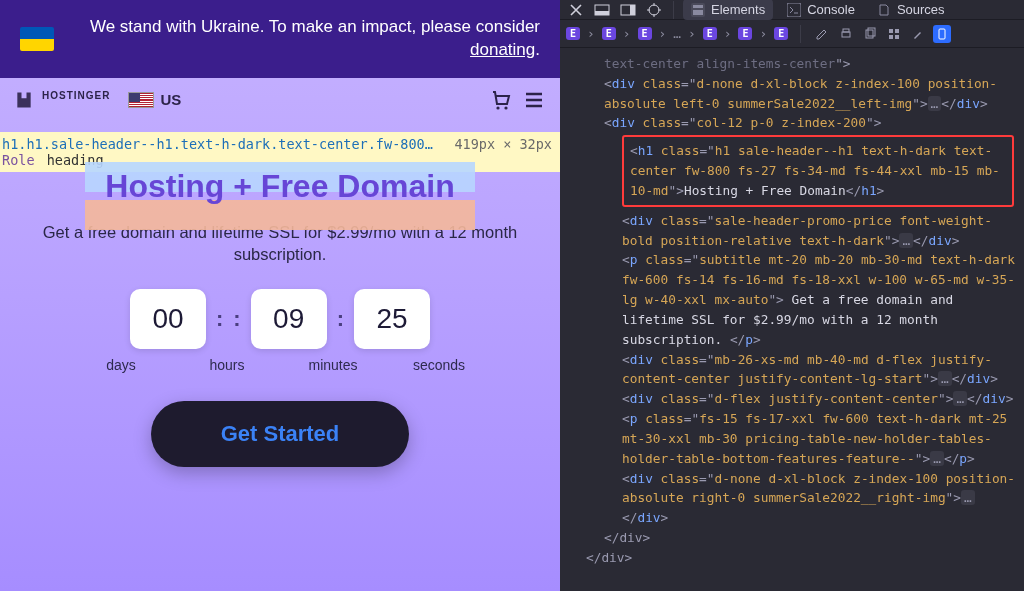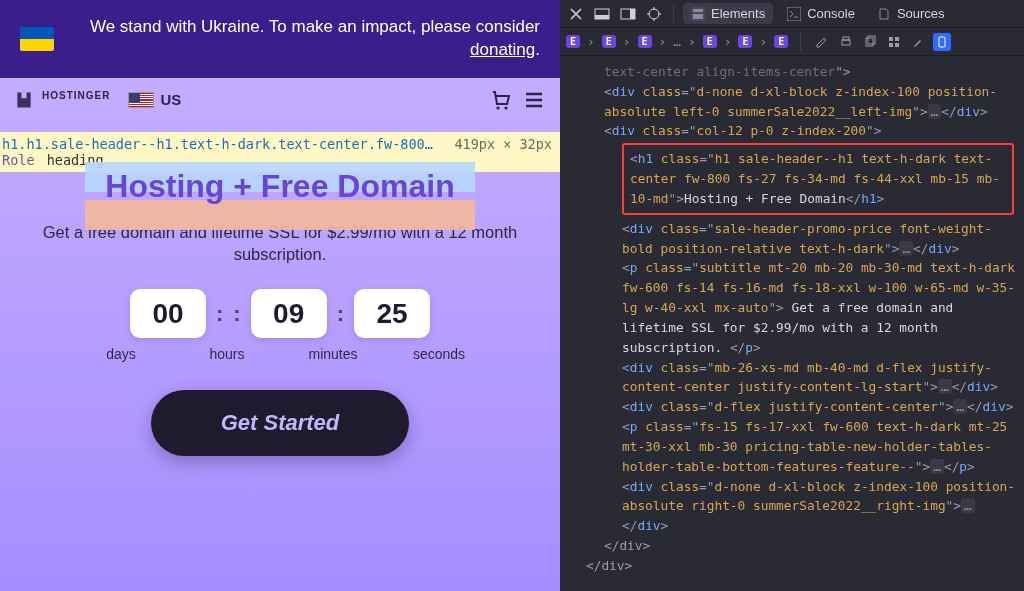--- a/index.html
+++ b/index.html
@@ -63,35 +63,35 @@
   }
 
   .price { margin-top:18px; font-weight:900; color:#181533; }
   .price .cur { font-size:30px; vertical-align: top; position:relative; top:10px; font-weight:800;}
   .price .amt { font-size:78px; letter-spacing:-2px; }
   .price .per { font-size:24px; font-weight:700; }
 
   .sub { margin: 16px auto 0; max-width: 480px; font-size:16.5px; font-weight:500; color:#2a2747; line-height:1.35;}
 
   .timer { margin-top:24px; display:flex; justify-content:center; align-items:center; gap:10px; }
-  .tbox { background:#fff; border-radius:10px; width:76px; height:49px; display:flex; align-items:center; justify-content:center; font-size:28px; font-weight:700; color:#1d1a36; box-shadow:0 2px 6px rgba(0,0,0,.12);}
+  .tbox { background:#fff; border-radius:10px; width:76px; height:60px; display:flex; align-items:center; justify-content:center; font-size:28px; font-weight:400; color:#1d1a36; box-shadow:0 2px 6px rgba(0,0,0,.12);}
   .tcolon { font-size:22px; font-weight:800; color:#4a3e80; }
   .tlabels { margin-top:8px; display:flex; justify-content:center; gap:10px; }
   .tlab { width:76px; text-align:center; font-size:14px; color:#2e2a4e; }
   .tlab + .tspace { width:10px; }
 
-  .cta { margin:28px auto 0; background:#1e1b2e; color:#c4b5fd; font-size:22px; font-weight:800; border:none; border-radius:999px; padding:20px 70px; box-shadow:0 6px 18px rgba(0,0,0,.25); cursor:pointer;font-style:italic;}
+  .cta { margin:28px auto 0; background:#1e1b2e; color:#3b82f6; font-size:22px; font-weight:800; border:none; border-radius:999px; padding:20px 70px; box-shadow:0 6px 18px rgba(0,0,0,.25); cursor:pointer;}
 
   
   .devtools {
     flex:1; height:591px; background:#2a2a34; color:#cfcfdb;
     font-family: Menlo, Consolas, monospace; font-size:12.8px;
     display:flex; flex-direction:column; overflow:hidden;
   }
-  .dt-top { display:flex; align-items:center; gap:6px; padding:4px 6px; height:28px; background:#2a2a34; border-bottom:1px solid #1c1c24;}
+  .dt-top { display:flex; align-items:center; gap:6px; padding:4px 6px; height:20px; background:#2a2a34; border-bottom:1px solid #1c1c24;}
   .dt-top .ico { width:20px; height:20px; display:flex; align-items:center; justify-content:center; color:#bdbdd0; border-radius:3px;}
   .dt-top .sep { width:1px; height:18px; background:#3c3c48; margin:0 3px;}
   .dt-tab { display:flex; align-items:center; gap:6px; padding:3px 8px; color:#d5d5e2; border-radius:4px; font-family: Arial; font-size:13px;}
   .dt-tab.active { background:#3b3b4a; }
   .dt-tab .chip { width:14px; height:14px; }
 
   .dt-second { display:flex; align-items:center; gap:6px; padding:3px 6px; height:28px; background:#2a2a34; border-bottom:1px solid #1c1c24;}
   .crumb { display:flex; align-items:center; gap:5px;}
   .crumb .tagchip { background:#6b46e0; color:#fff; font-weight:700; font-size:10px; border-radius:3px; padding:1px 4px;}
   .crumb .dots { color:#8d8da0; }

